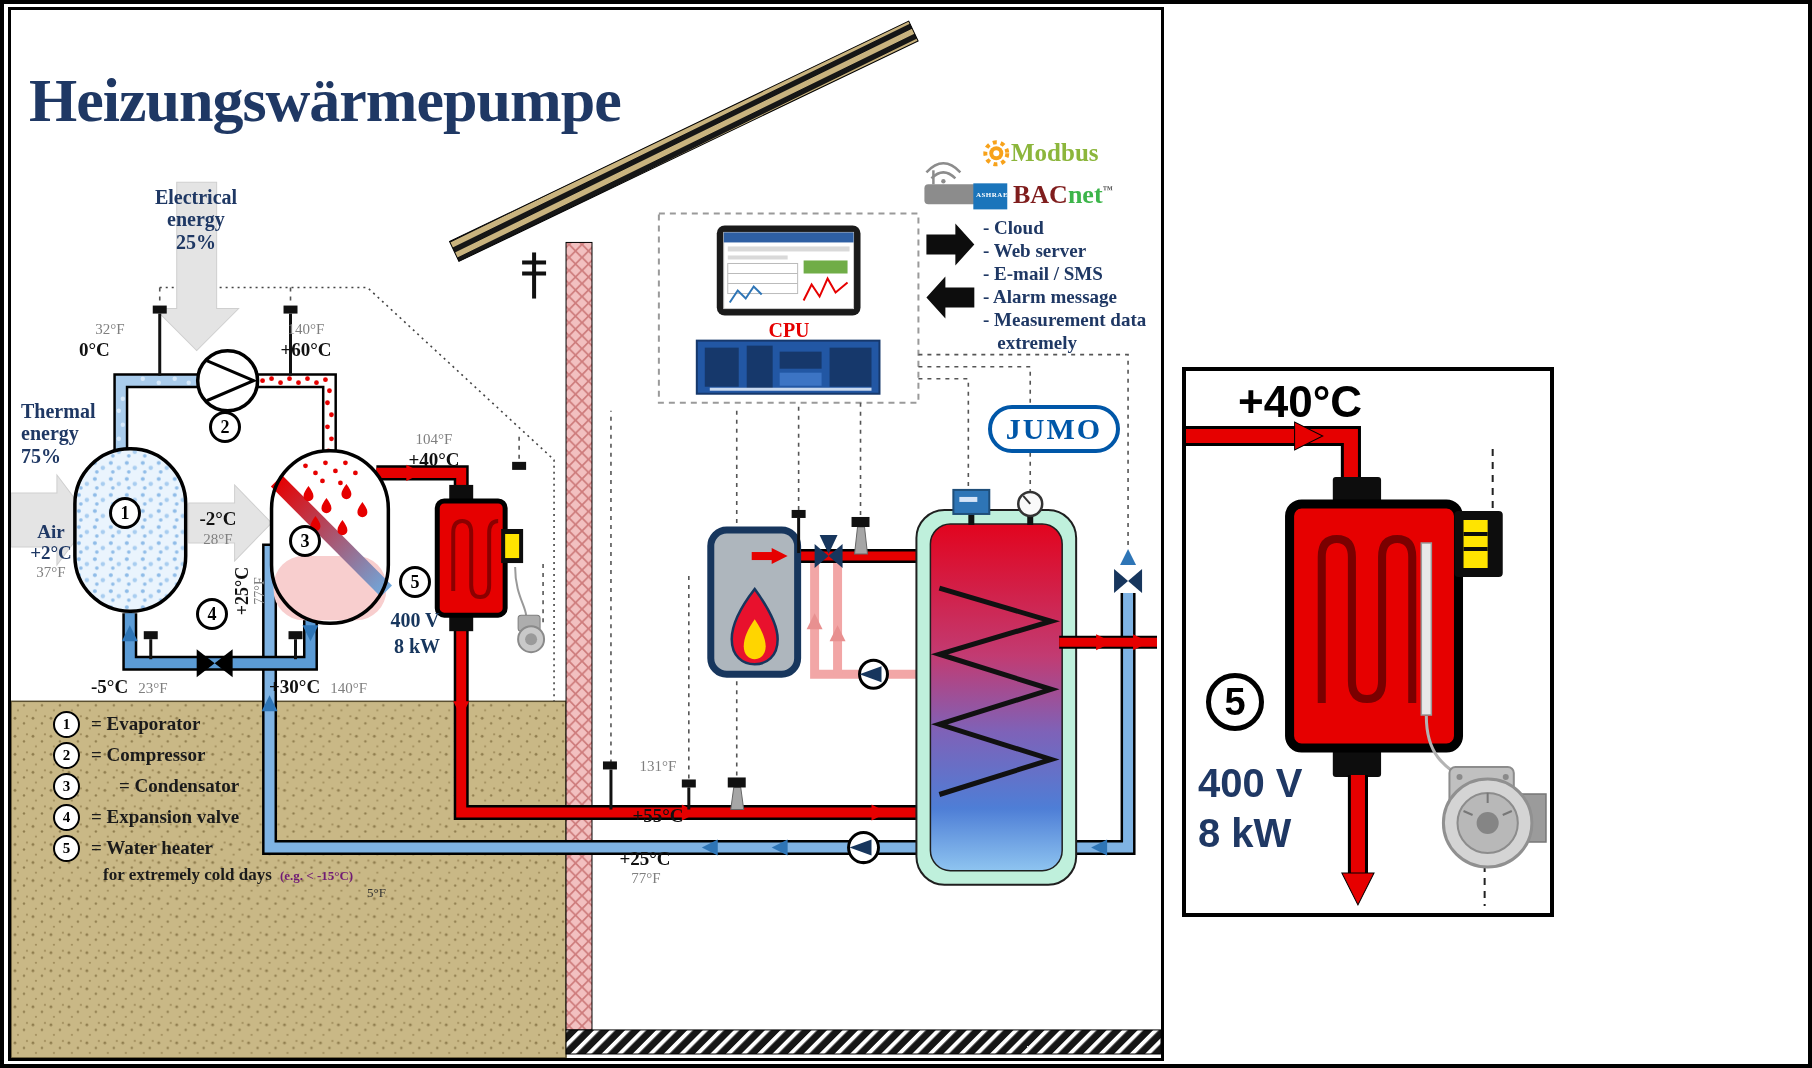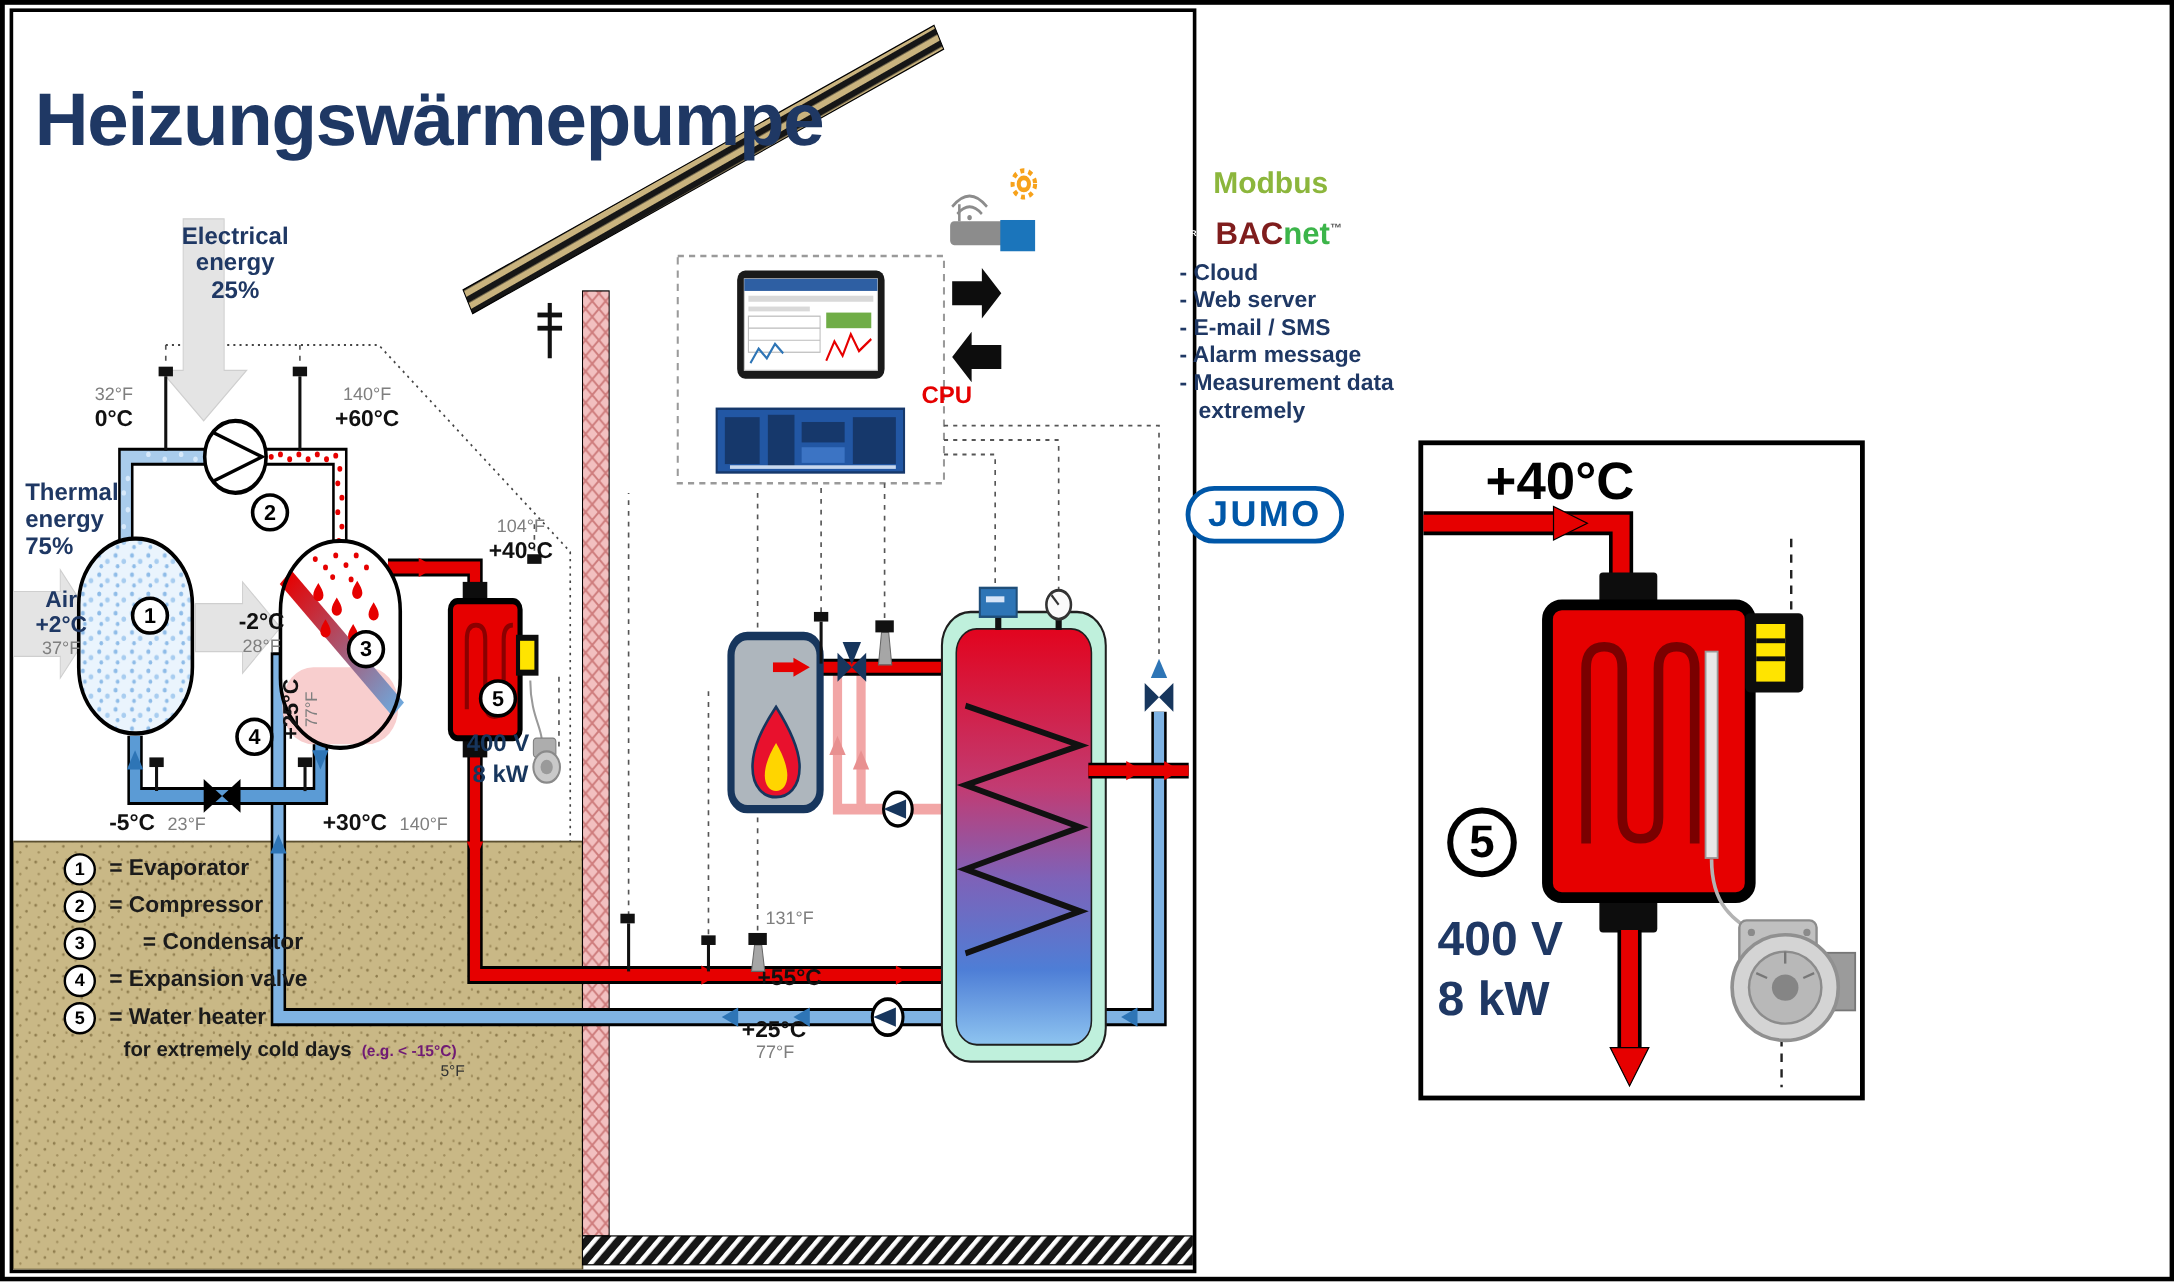--- a/index.html
+++ b/index.html
@@ -1,17 +1,17 @@
 <!DOCTYPE html>
 <html><head>
 <meta charset="utf-8">
 <style>
   html,body{margin:0;padding:0;background:#fff;}
   #root{position:relative;width:1812px;height:1068px;background:#fff;border:4px solid #000;box-sizing:border-box;font-family:"Liberation Sans","DejaVu Sans",sans-serif;overflow:hidden;}
-  #main{position:absolute;left:4px;top:3px;width:989px;height:1054px;border:3px solid #000;box-sizing:border-box;background:#fff;}
+  #main{position:absolute;left:4px;top:3px;width:1156px;height:1054px;border:3px solid #000;box-sizing:border-box;background:#fff;font-family:Liberation Serif, serif;}
   #inset{position:absolute;left:1178px;top:363px;width:372px;height:550px;border:4px solid #000;box-sizing:border-box;background:#fff;}
   #main svg,#inset svg{position:absolute;left:0;top:0;width:100%;height:100%;}
   .lbl{position:absolute;line-height:1.12;}
   .title{font-size:62px;font-weight:bold;color:#1F3864;letter-spacing:-1px;}
   .navy{color:#1F3864;font-weight:bold;font-size:20px;}
   .tF{color:#7F7F7F;font-size:15px;}
   .tC{color:#111;font-weight:bold;font-size:19px;}
   .circ{position:absolute;width:32px;height:32px;border:3px solid #000;border-radius:50%;background:#fff;display:flex;align-items:center;justify-content:center;font-weight:bold;font-size:18px;color:#000;box-sizing:border-box;}
   .lcirc{position:absolute;width:27px;height:27px;border:2.5px solid #000;border-radius:50%;background:#fff;display:flex;align-items:center;justify-content:center;font-weight:bold;font-size:15px;color:#000;box-sizing:border-box;}
   .lgd{position:absolute;font-weight:bold;font-size:19px;color:#1b1b1b;}
@@ -373,26 +373,26 @@
       <div class="navy">Electrical</div>
       <div class="navy">energy</div>
       <div class="navy">25%</div>
     </div>
     <div class="lbl" style="left:10px;top:390px;width:95px;">
       <div class="navy">Thermal</div>
       <div class="navy">energy</div>
       <div class="navy">75%</div>
     </div>
     <div class="lbl" style="left:4px;top:480px;width:72px;text-align:center;">
-      <div class="navy" style="font-size:19px;">Air</div>
+      <div class="navy" style="font-size:19px;margin-top:31px;">Air</div>
       <div class="navy" style="font-size:19px;">+2°C</div>
       <div class="tF">37°F</div>
     </div>
 
-    <div class="lbl tF" style="left:68px;top:311px;width:62px;text-align:left;">32°F</div>
+    <div class="lbl tF" style="left:68px;top:311px;width:62px;text-align:center;">32°F</div>
     <div class="lbl tC" style="left:68px;top:329px;width:62px;text-align:left;">0°C</div>
     <div class="lbl tF" style="left:258px;top:311px;width:74px;text-align:center;">140°F</div>
     <div class="lbl tC" style="left:258px;top:329px;width:74px;text-align:center;">+60°C</div>
     <div class="lbl tF" style="left:386px;top:421px;width:74px;text-align:center;">104°F</div>
     <div class="lbl tC" style="left:386px;top:439px;width:74px;text-align:center;">+40°C</div>
     <div class="lbl tC" style="left:178px;top:498px;width:58px;text-align:center;">-2°C</div>
     <div class="lbl tF" style="left:178px;top:521px;width:58px;text-align:center;">28°F</div>
     <div class="lbl rot" style="left:192px;top:560px;width:100px;height:42px;">
       <div class="tC" style="font-size:18px;">+25°C</div>
       <div class="tF" style="font-size:14px;">77°F</div>

